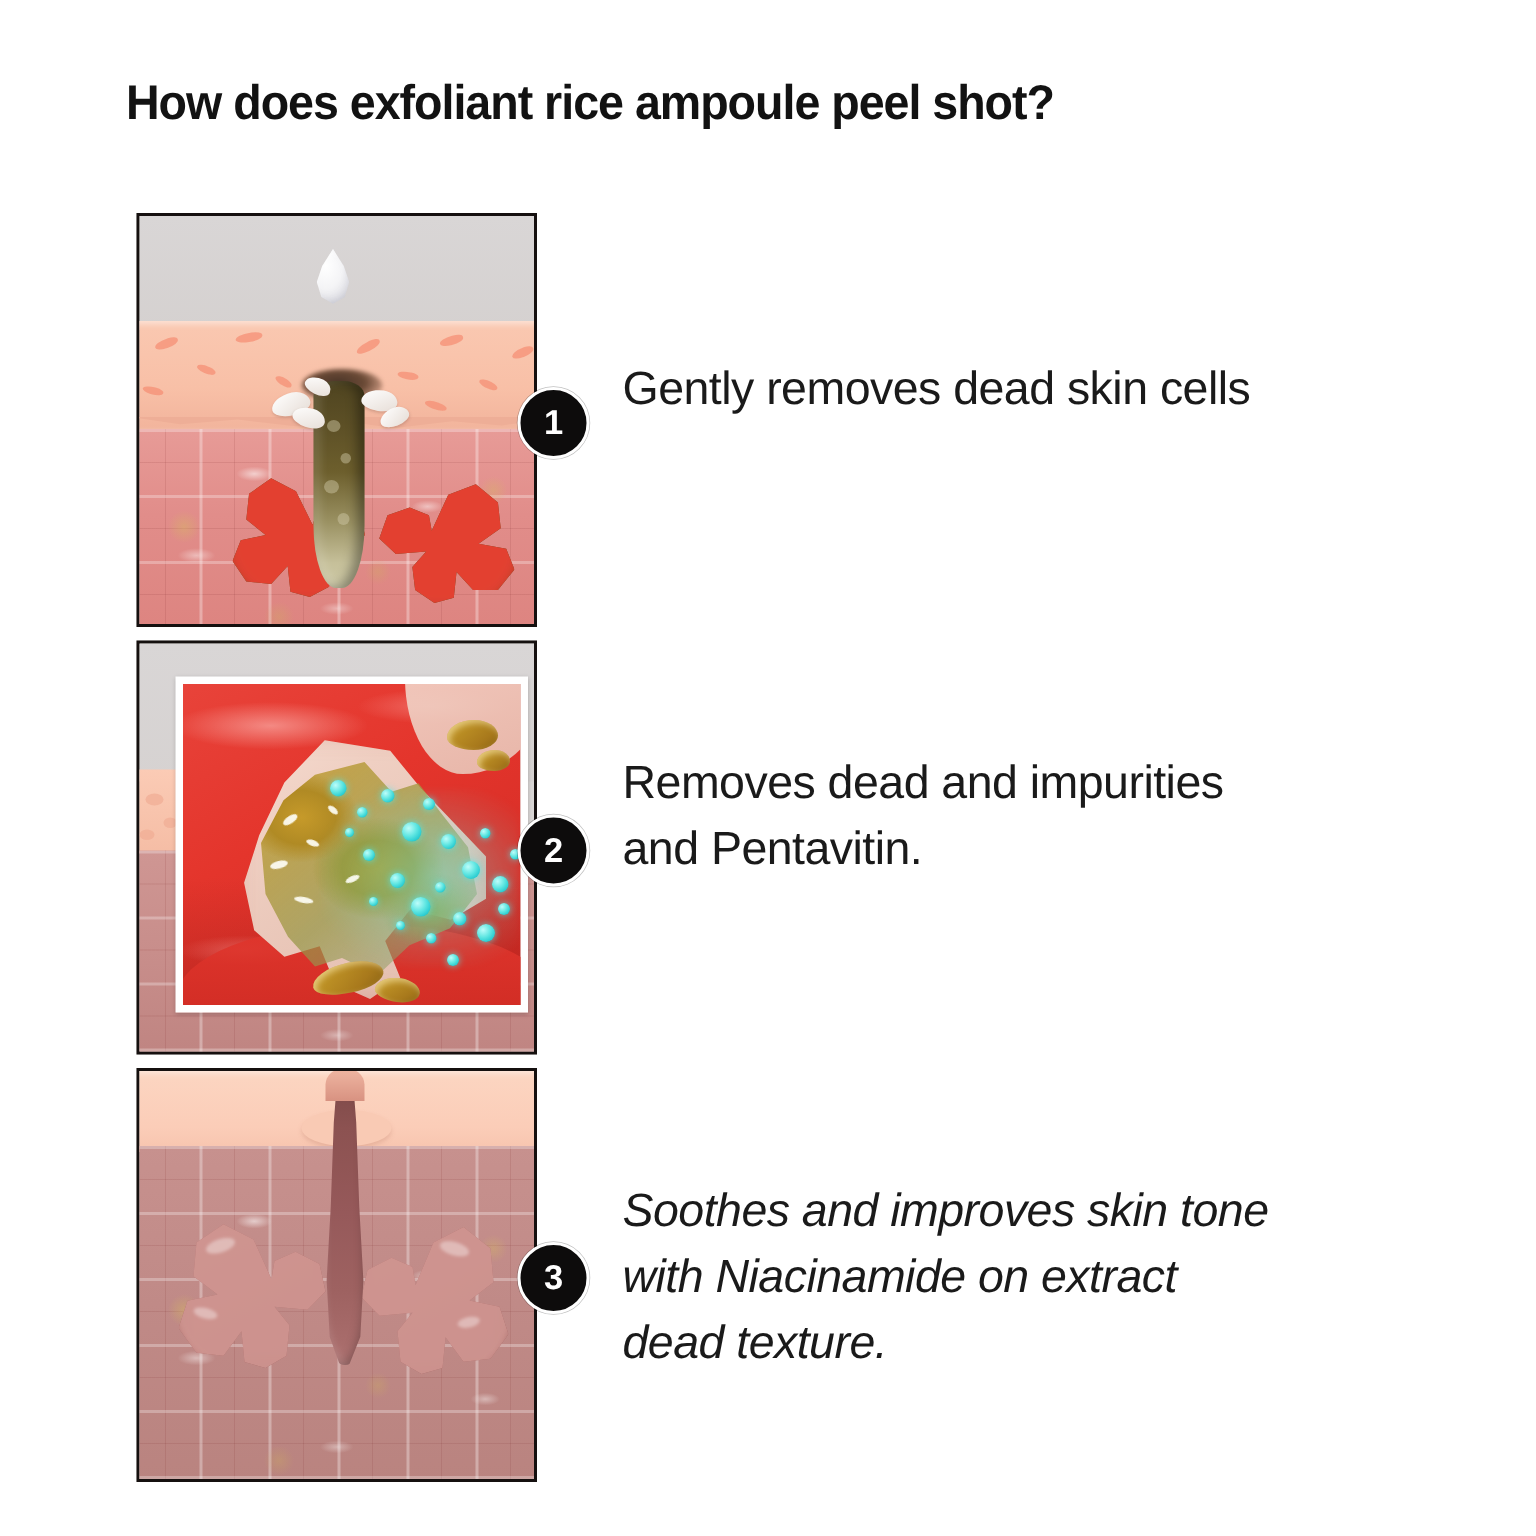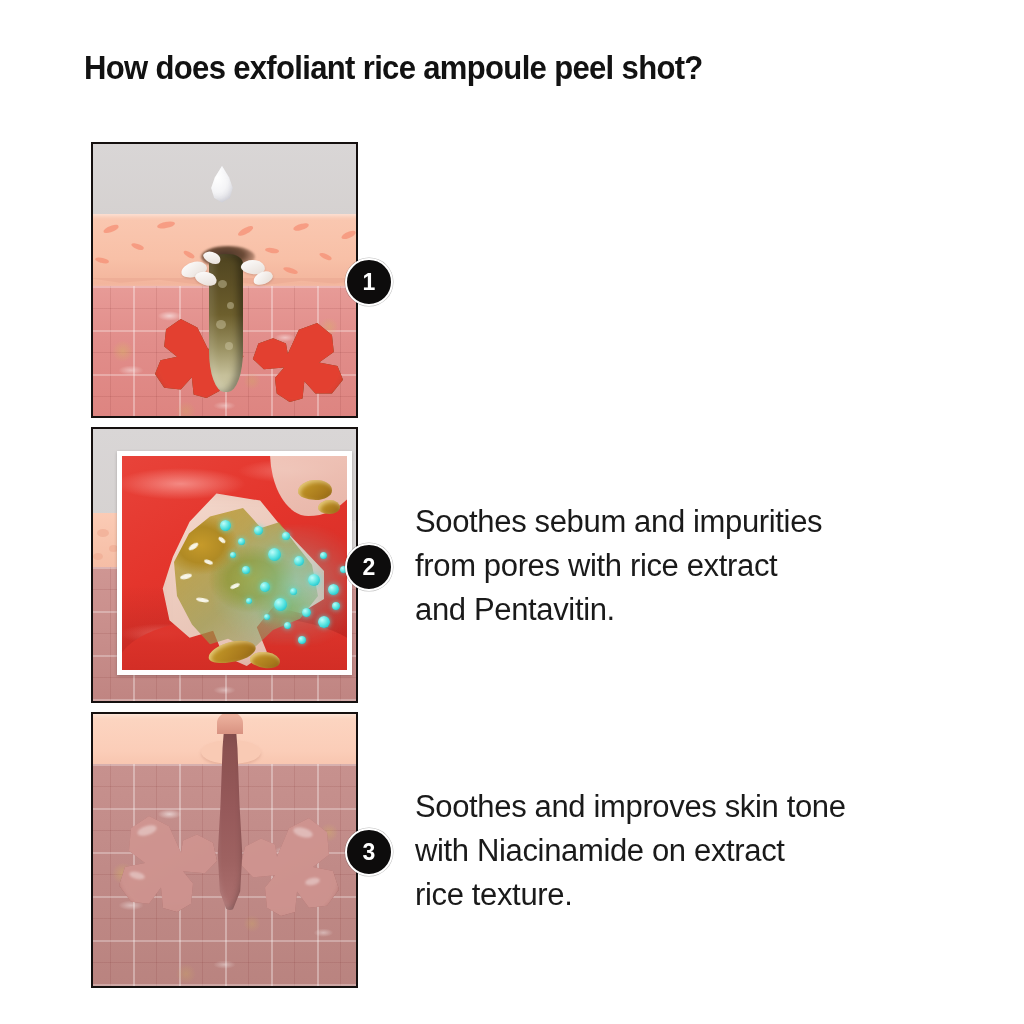--- a/index.html
+++ b/index.html
@@ -119,21 +119,21 @@
     left:415px;
     width:530px;
     font-size:31px;
     font-weight:500;
     line-height:44px;
     letter-spacing:-0.35px;
     color:#1a1a1a;
   }
   #text-1 { top:95px; }
   #text-2 { top:73px; }
-  #text-3 { top:73px; }
+  #text-3 { top:73px;font-style:italic; }
   .step-text div { white-space:nowrap; }
 
   
   #p1 .sky { height:76px; background:linear-gradient(#d9d6d6,#d5d1d0); }
   #p1 .epidermis {
     top:70px; height:72px;
     background:linear-gradient(#fac8b1 0%,#f8c0a7 62%,#f2b49c 100%);
     box-shadow:inset 0 2px 4px rgba(255,255,255,0.5);
   }
   #p1 .epi-edge {
@@ -409,20 +409,21 @@
       <div class="whiteflake" style="left:160px; top:128px; width:20px; height:12px; transform:rotate(-20deg); z-index:14;"></div>
       <div class="whiteflake" style="left:110px; top:108px; width:18px; height:11px; transform:rotate(26deg); z-index:14;"></div>
     </div>
   </div>
 
   <div class="badge">
     <span>1</span>
   </div>
 
   <div class="step-text" id="text-1">
+    <div>Gently removes dead skin cells</div>
   </div>
 </section>
 
 <section class="step" id="step-2">
 
   <div class="panel" id="p2">
     <div class="panel-inner">
       <div class="sky"></div>
 
       <div class="epidermis-strip">
@@ -486,22 +487,21 @@
         </div>
       </div>
     </div>
   </div>
 
   <div class="badge">
     <span>2</span>
   </div>
 
   <div class="step-text" id="text-2">
-    <div>Soothes sebum and impurities</div>
-    <div>from pores with rice extract</div>
+    <div>Removes dead and impurities</div>
     <div>and Pentavitin.</div>
   </div>
 </section>
 
 <section class="step" id="step-3">
 
   <div class="panel" id="p3">
     <div class="panel-inner">
       <div class="epidermis"></div>
       <div class="epi-dip"></div>
@@ -526,15 +526,15 @@
     </div>
   </div>
 
   <div class="badge">
     <span>3</span>
   </div>
 
   <div class="step-text" id="text-3">
     <div>Soothes and improves skin tone</div>
     <div>with Niacinamide on extract</div>
-    <div>rice texture.</div>
+    <div>dead texture.</div>
   </div>
 </section>
 
 </body></html>

